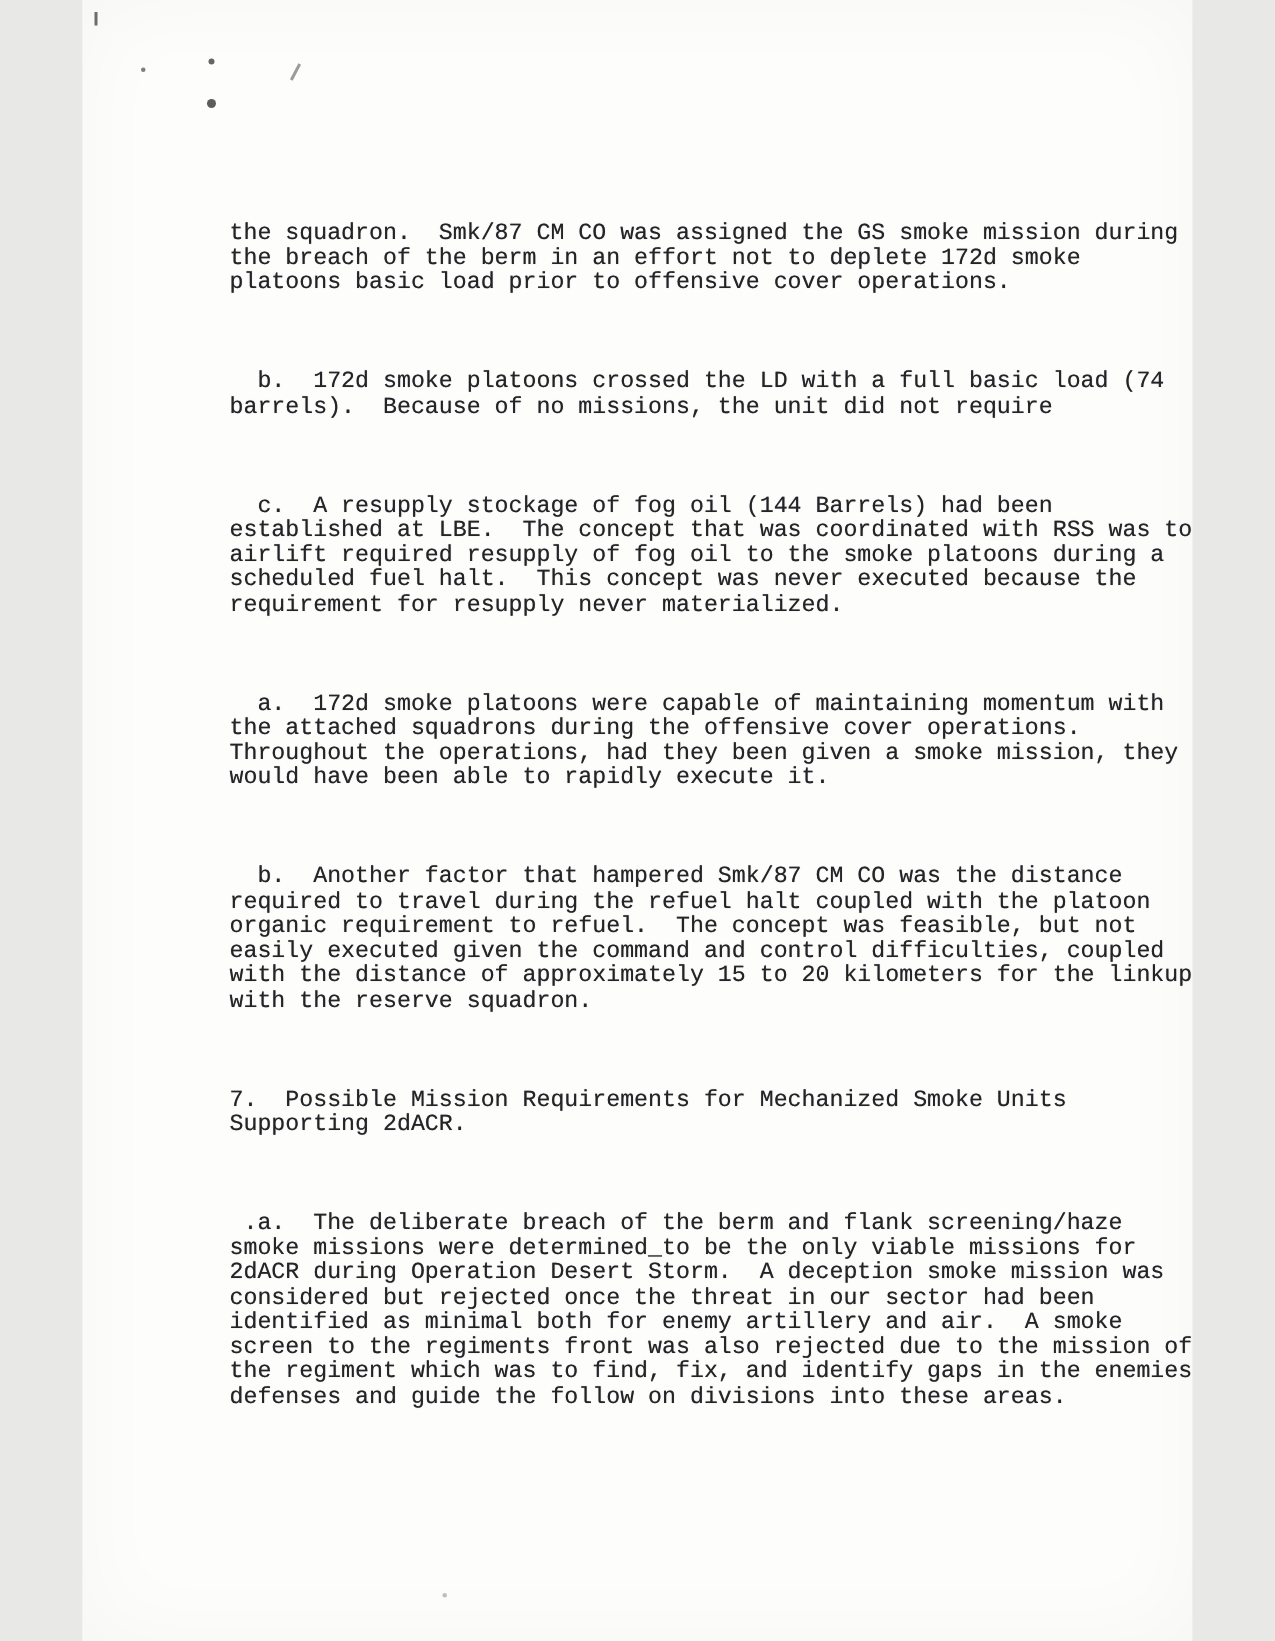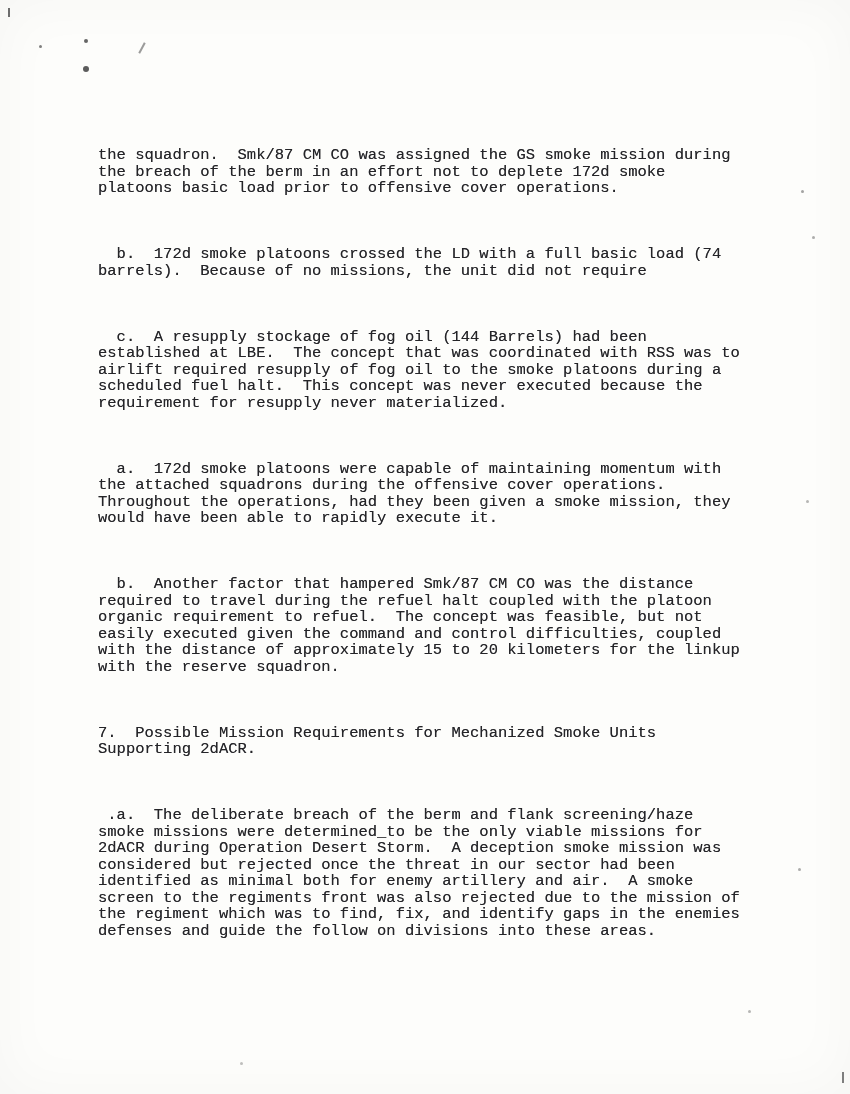--- a/index.html
+++ b/index.html
@@ -2,21 +2,21 @@
 <html><head>
 <meta charset="utf-8">
 <style>
   html, body {
     margin: 0;
     padding: 0;
     background: #e8e8e6;
   }
   .page {
     position: relative;
-    width: 850px;
+    width: 740px;
     height: 1094px;
     margin: 0 auto;
     background: #fdfdfb;
     overflow: hidden;
     box-shadow: inset 0 0 60px rgba(0,0,0,0.03);
   }
   .content {
     position: absolute;
     left: 98px;
     top: 114px;

